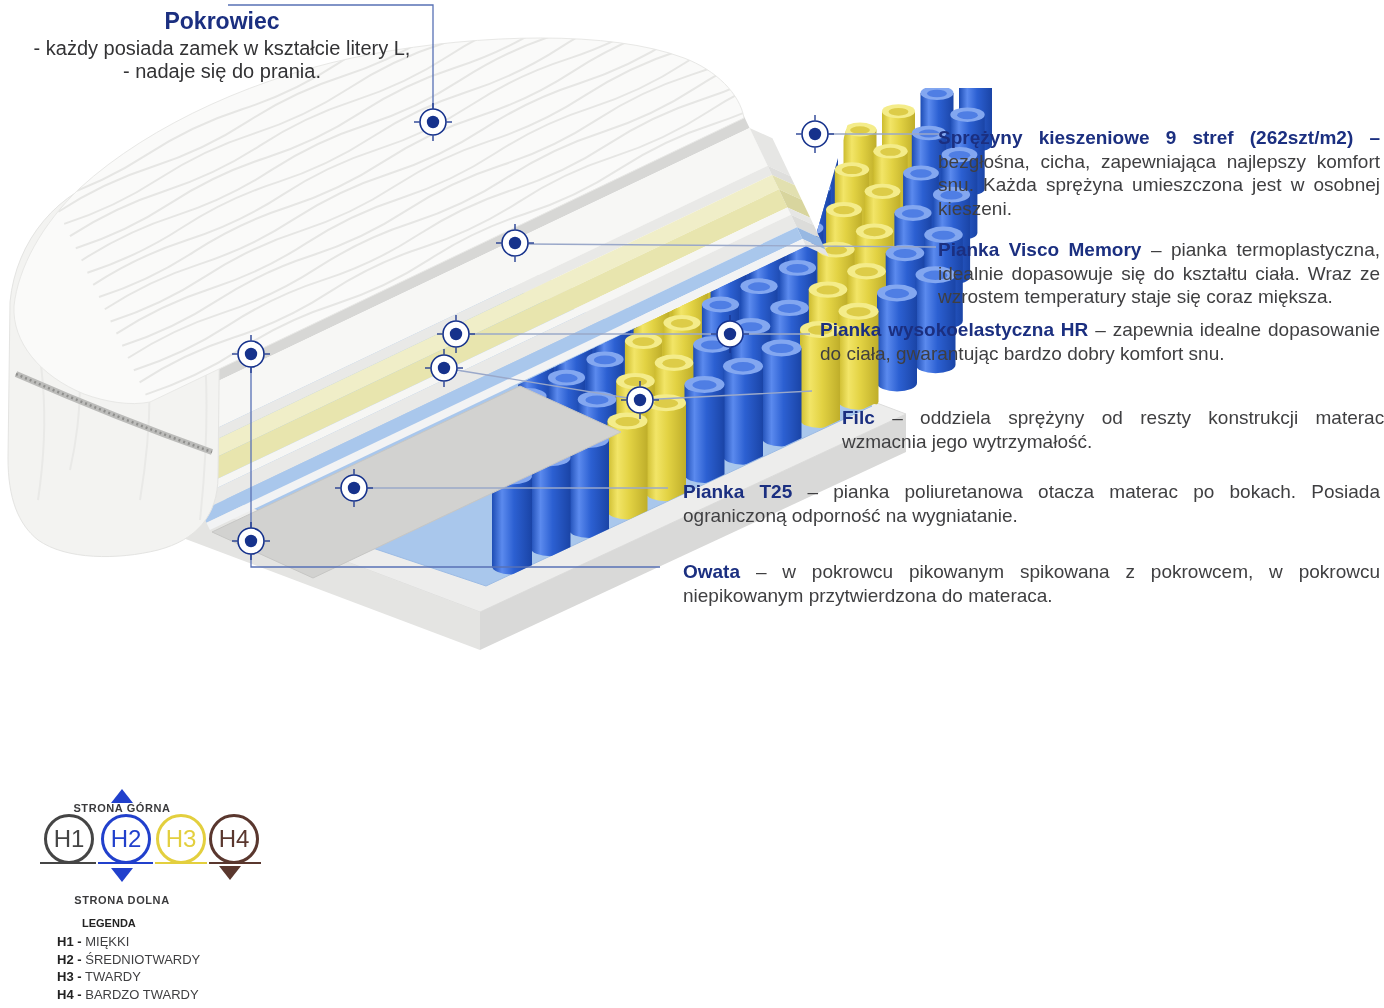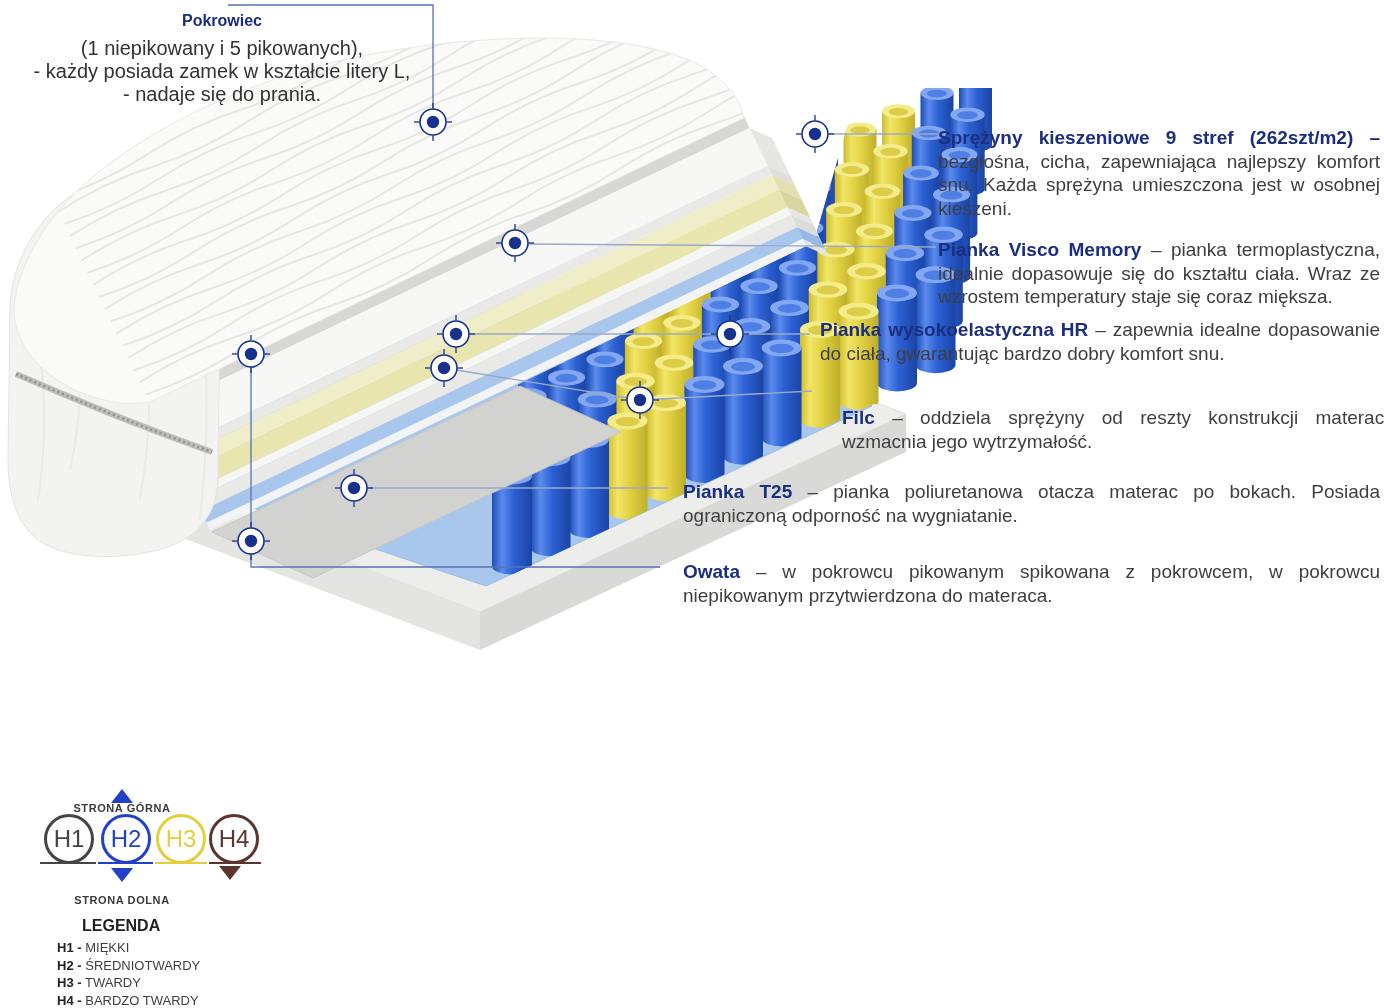--- a/index.html
+++ b/index.html
@@ -4,21 +4,21 @@
 <style>
   html,body{margin:0;padding:0;}
   body{
     width:1384px;height:1008px;position:relative;background:#ffffff;
     font-family:"Liberation Sans","DejaVu Sans",sans-serif;overflow:hidden;
     -webkit-font-smoothing:antialiased;
   }
   #illus{position:absolute;left:0;top:0;width:1384px;height:1008px;}
   
   .intro{position:absolute;left:10px;top:8px;width:424px;text-align:center;}
-  .intro h1{margin:0 0 3px 0;font-size:16px;line-height:26px;color:var(--navy);}
+  .intro h1{margin:0 0 3px 0;font-size:23px;line-height:26px;color:var(--navy);}
   .intro .il{font-size:20px;line-height:23px;color:#333335;}
   
   .callout{position:absolute;text-align:justify;font-size:19px;line-height:23.5px;color:var(--body);}
   .callout .ct{font-weight:bold;color:var(--navy);}
   #co-sprezyny{left:938px;top:126px;width:442px;}
   #co-visco  {left:938px;top:238px;width:442px;}
   #co-hr     {left:820px;top:318px;width:560px;}
   #co-filc   {left:842px;top:406px;width:558px;}
   #co-t25    {left:683px;top:480px;width:697px;}
   #co-owata  {left:683px;top:560px;width:697px;}
@@ -35,21 +35,21 @@
   #hc2{left:101px;border-color:var(--hblue);color:var(--hblue);}
   #hc3{left:156px;border-color:var(--hyellow);color:var(--hyellow);}
   #hc4{left:209px;border-color:var(--hbrown);color:var(--hbrown);}
   .hline{position:absolute;top:862px;height:2px;}
   #hl1{left:40px;width:56px;background:var(--h1c);}
   #hl2{left:98px;width:55px;background:var(--hblue);}
   #hl3{left:155px;width:52px;background:var(--hyellow);}
   #hl4{left:209px;width:52px;background:var(--hbrown);}
   
   .legend{position:absolute;left:57px;top:917px;font-size:13px;color:var(--body);}
-  .legend .lt{font-weight:bold;font-size:16px;color:#222;margin-bottom:4px;padding-left:25px;}
+  .legend .lt{font-weight:bold;font-size:11px;color:#222;margin-bottom:4px;padding-left:25px;}
   .legend .li{line-height:17.5px;}
   .legend .lc{font-weight:bold;color:#222;}
 </style>
 </head>
 <body>
 
 <svg id="illus" viewBox="0 0 1384 1008">
   <defs>
     <linearGradient id="gB" x1="0" y1="0" x2="1" y2="0">
       <stop offset="0" stop-color="#1d4cb4"></stop>
@@ -391,21 +391,20 @@
     <use href="#tgt" x="424" y="348" width="40" height="40"></use>
     <use href="#tgt" x="620" y="380" width="40" height="40"></use>
     <use href="#tgt" x="334" y="468" width="40" height="40"></use>
     <use href="#tgt" x="231" y="334" width="40" height="40"></use>
     <use href="#tgt" x="231" y="521" width="40" height="40"></use>
   </g>
 </svg>
 
 <div class="intro">
   <h1>Pokrowiec</h1>
-  <div class="il">(1 niepikowany i 5 pikowanych),</div>
   <div class="il">- każdy posiada zamek w kształcie litery L,</div>
   <div class="il">- nadaje się do prania.</div>
 </div>
 
 <div class="callout" id="co-sprezyny">
   <span class="ct">Sprężyny kieszeniowe 9 stref (262szt/m2) –</span>
   <span>bezgłośna, cicha, zapewniająca najlepszy komfort snu. Każda sprężyna umieszczona jest w osobnej kieszeni.</span>
 </div>
 <div class="callout" id="co-visco">
   <span class="ct">Pianka Visco Memory</span>

